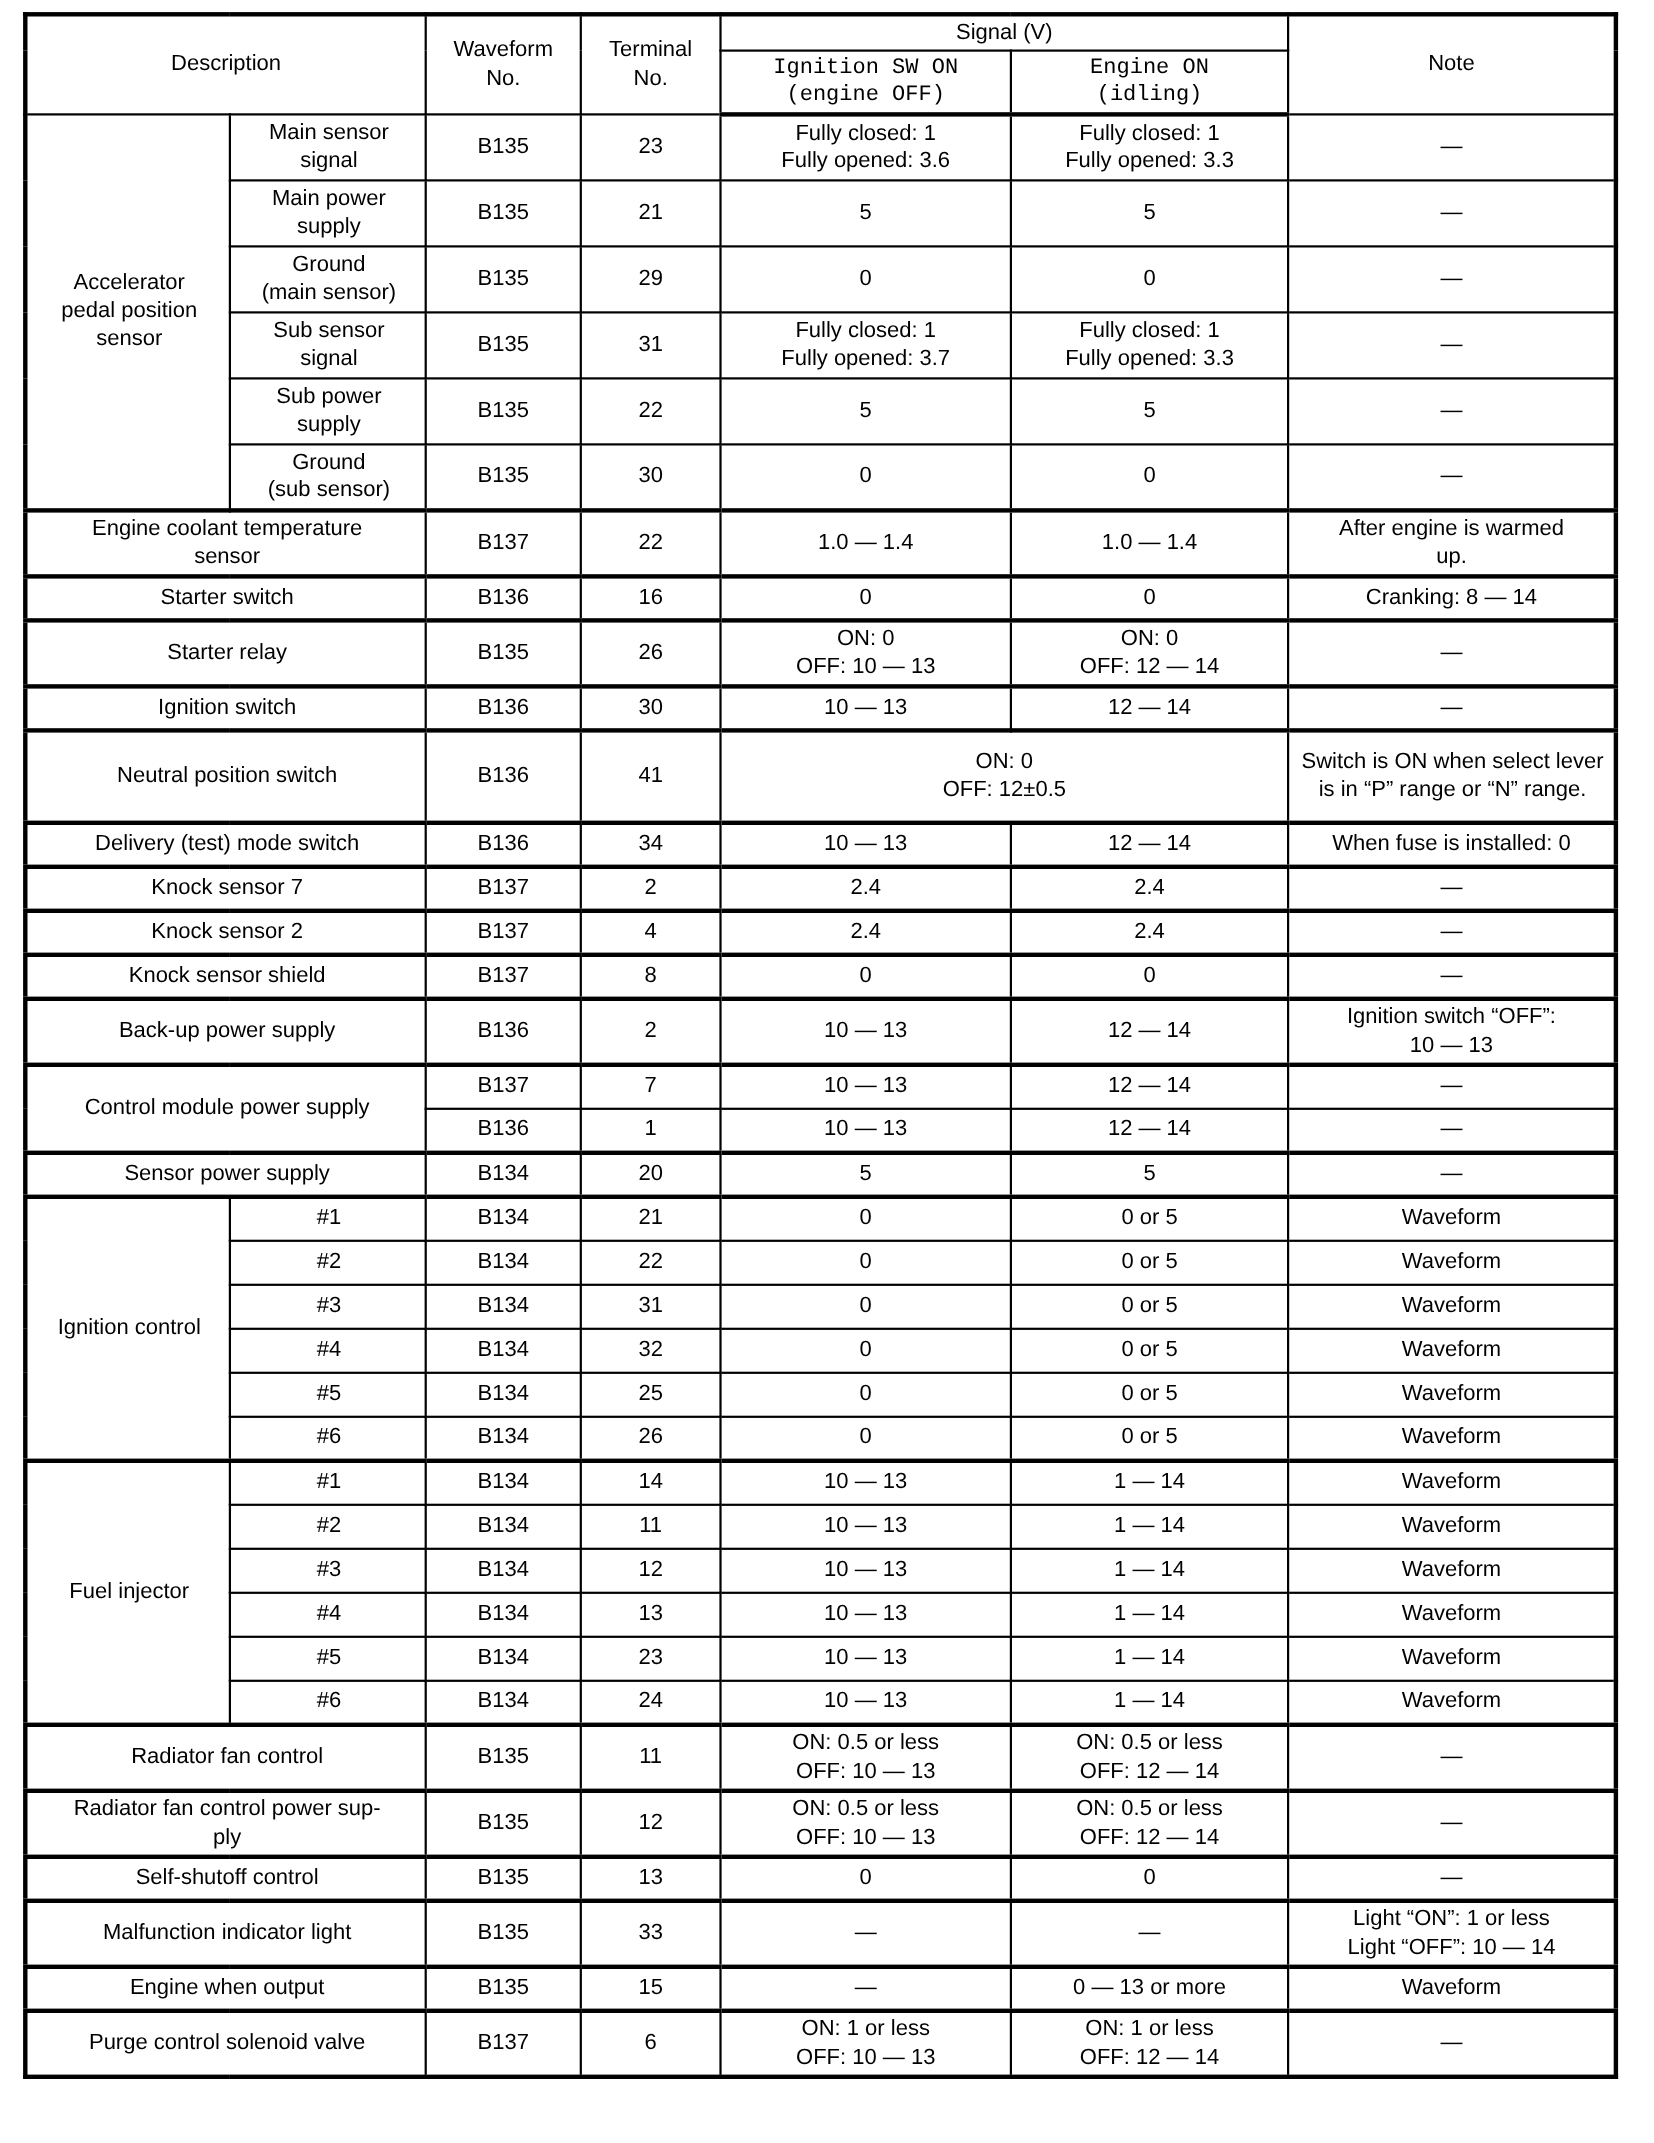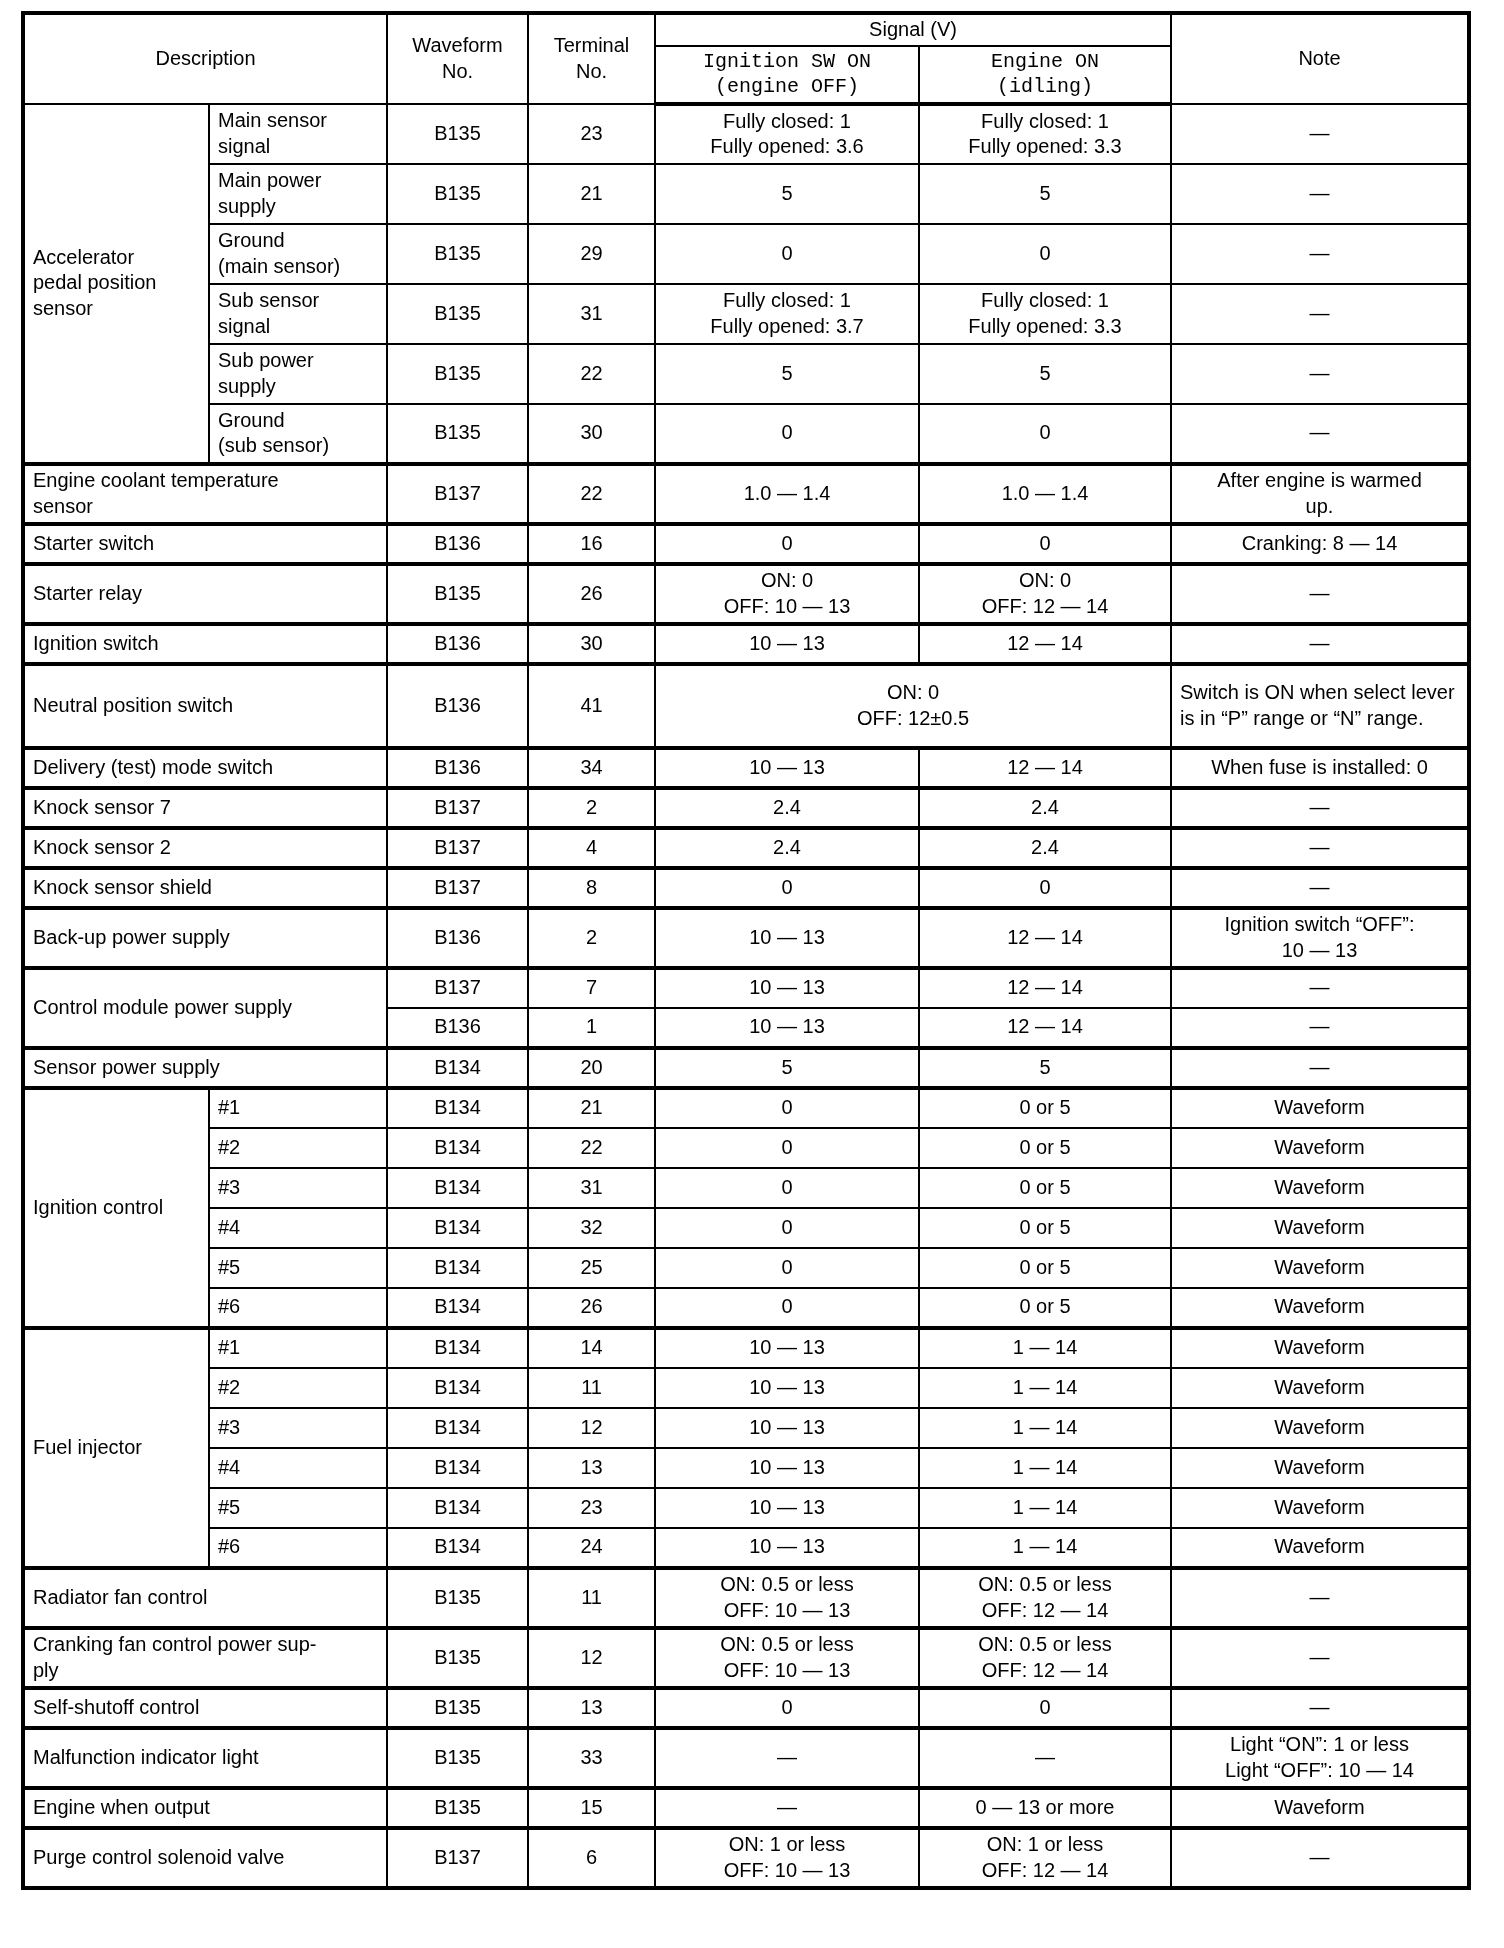--- a/index.html
+++ b/index.html
@@ -1,20 +1,20 @@
 <!DOCTYPE html>
 <html><head>
 <meta charset="utf-8">
 <style>
   html,body{margin:0;padding:0;background:#ffffff;}
   body{width:1504px;height:1948px;font-family:"Liberation Sans",sans-serif;color:#000;}
   table{border-collapse:collapse;table-layout:fixed;margin:11px 0 0 21px;width:1446px;border:4px solid #000;}
   td{border:2px solid #000;font-size:20px;line-height:1.28;text-align:center;vertical-align:middle;
      white-space:pre-line;padding:2px 6px;overflow:hidden;}
-  td.l{text-align:left;padding-left:8px;}
+  td.l{text-align:center;padding-left:8px;}
   tr.gt td{border-top-width:4px;}
   tr.hb td{border-bottom-width:4px;font-family:Liberation Mono, monospace;}
   tr.h30{height:30px;}
   tr.h56{height:56px;}
   tr.h40{height:40px;}
   tr.h60{height:60px;}
   tr.h84{height:84px;}
 </style>
 </head>
 <body>
@@ -323,21 +323,21 @@
       <td class="l" colspan="2">Radiator fan control</td>
       <td>B135</td>
       <td>11</td>
       <td>ON: 0.5 or less
 OFF: 10 — 13</td>
       <td>ON: 0.5 or less
 OFF: 12 — 14</td>
       <td>—</td>
     </tr>
     <tr class="h60 gt">
-      <td class="l" colspan="2">Cranking fan control power sup-
+      <td class="l" colspan="2">Radiator fan control power sup-
 ply</td>
       <td>B135</td>
       <td>12</td>
       <td>ON: 0.5 or less
 OFF: 10 — 13</td>
       <td>ON: 0.5 or less
 OFF: 12 — 14</td>
       <td>—</td>
     </tr>
     <tr class="h40 gt">

